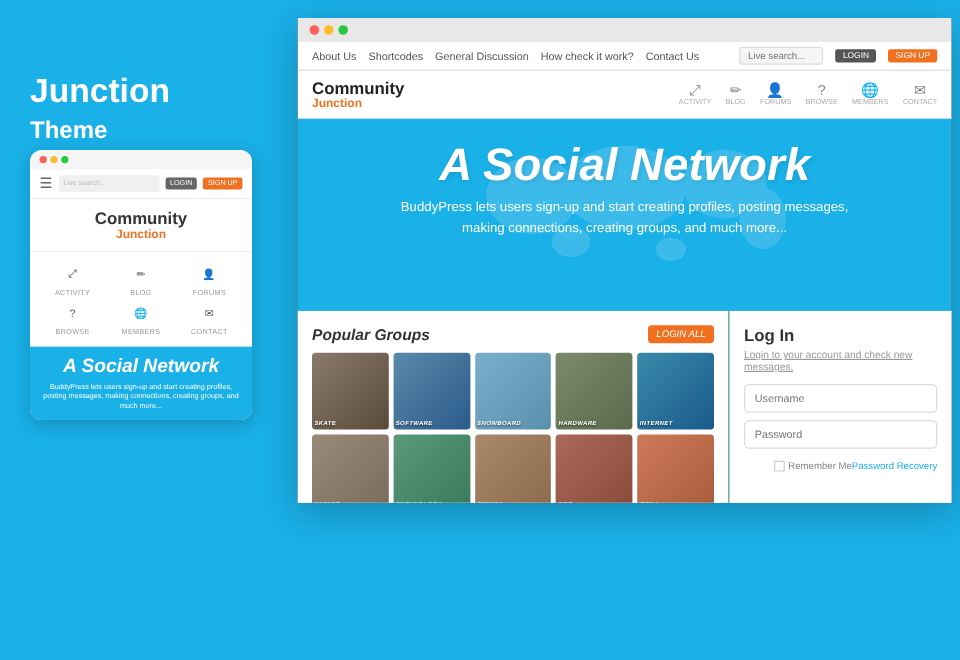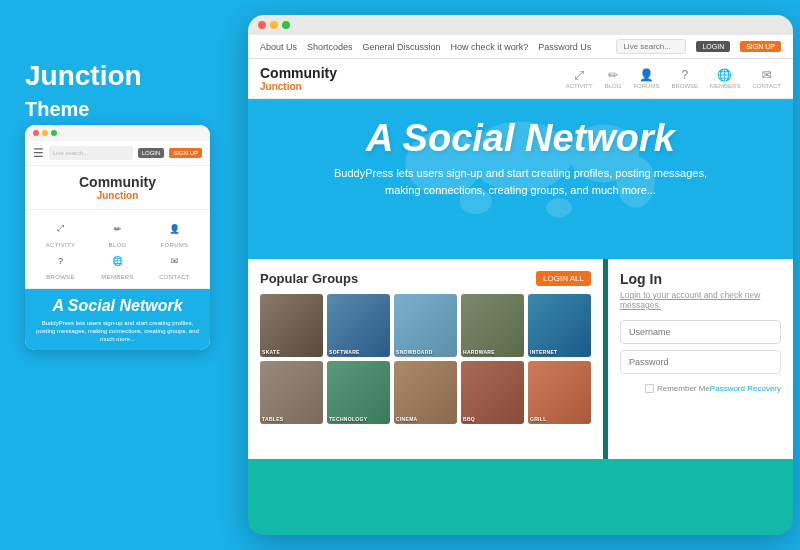--- a/index.html
+++ b/index.html
@@ -157,23 +157,23 @@
       color: white;
       line-height: 1.4;
     }
 
     
     .browser-window {
       position: absolute;
       left: 248px;
       top: 15px;
       width: 545px;
-      height: 520px;
-      background: #14b8a6;
-      border-radius: 16px;
+      height: 404px;
+      background: #737373;
+      border-radius: 0;
       overflow: hidden;
       box-shadow: 0 8px 30px rgba(0,0,0,0.25);
     }
 
     .browser-chrome {
       background: #e8e8e8;
       padding: 6px 10px;
       display: flex;
       align-items: center;
       gap: 4px;
@@ -321,21 +321,22 @@
       display: flex;
       background: #f7f7f7;
       min-height: 200px;
     }
 
     
     .popular-groups {
       flex: 1;
       padding: 12px;
       background: white;
-      border-right: 5px solid #0f766e;
+      border-right: 1px solid #0f766e;
+      font-style: italic;
     }
     .section-header {
       display: flex;
       align-items: center;
       margin-bottom: 8px;
     }
     .section-title {
       font-size: 13px;
       font-weight: 700;
       color: #333;
@@ -496,21 +497,21 @@
     <div class="b-dot red"></div>
     <div class="b-dot yellow"></div>
     <div class="b-dot green"></div>
   </div>
 
   <div class="site-nav">
     <span class="site-nav-item">About Us</span>
     <span class="site-nav-item">Shortcodes</span>
     <span class="site-nav-item">General Discussion</span>
     <span class="site-nav-item">How check it work?</span>
-    <span class="site-nav-item">Password Us</span>
+    <span class="site-nav-item">Contact Us</span>
     <span class="site-nav-spacer"></span>
     <input class="site-search-bar" readonly="" placeholder="Live search..." style="">
     <div class="site-login-btn">LOGIN</div>
     <div class="site-signup-btn">SIGN UP</div>
   </div>
 
   <div class="site-header">
     <div class="site-logo-area">
       <div class="site-logo-main">Community</div>
       <div class="site-logo-sub">Junction</div>

